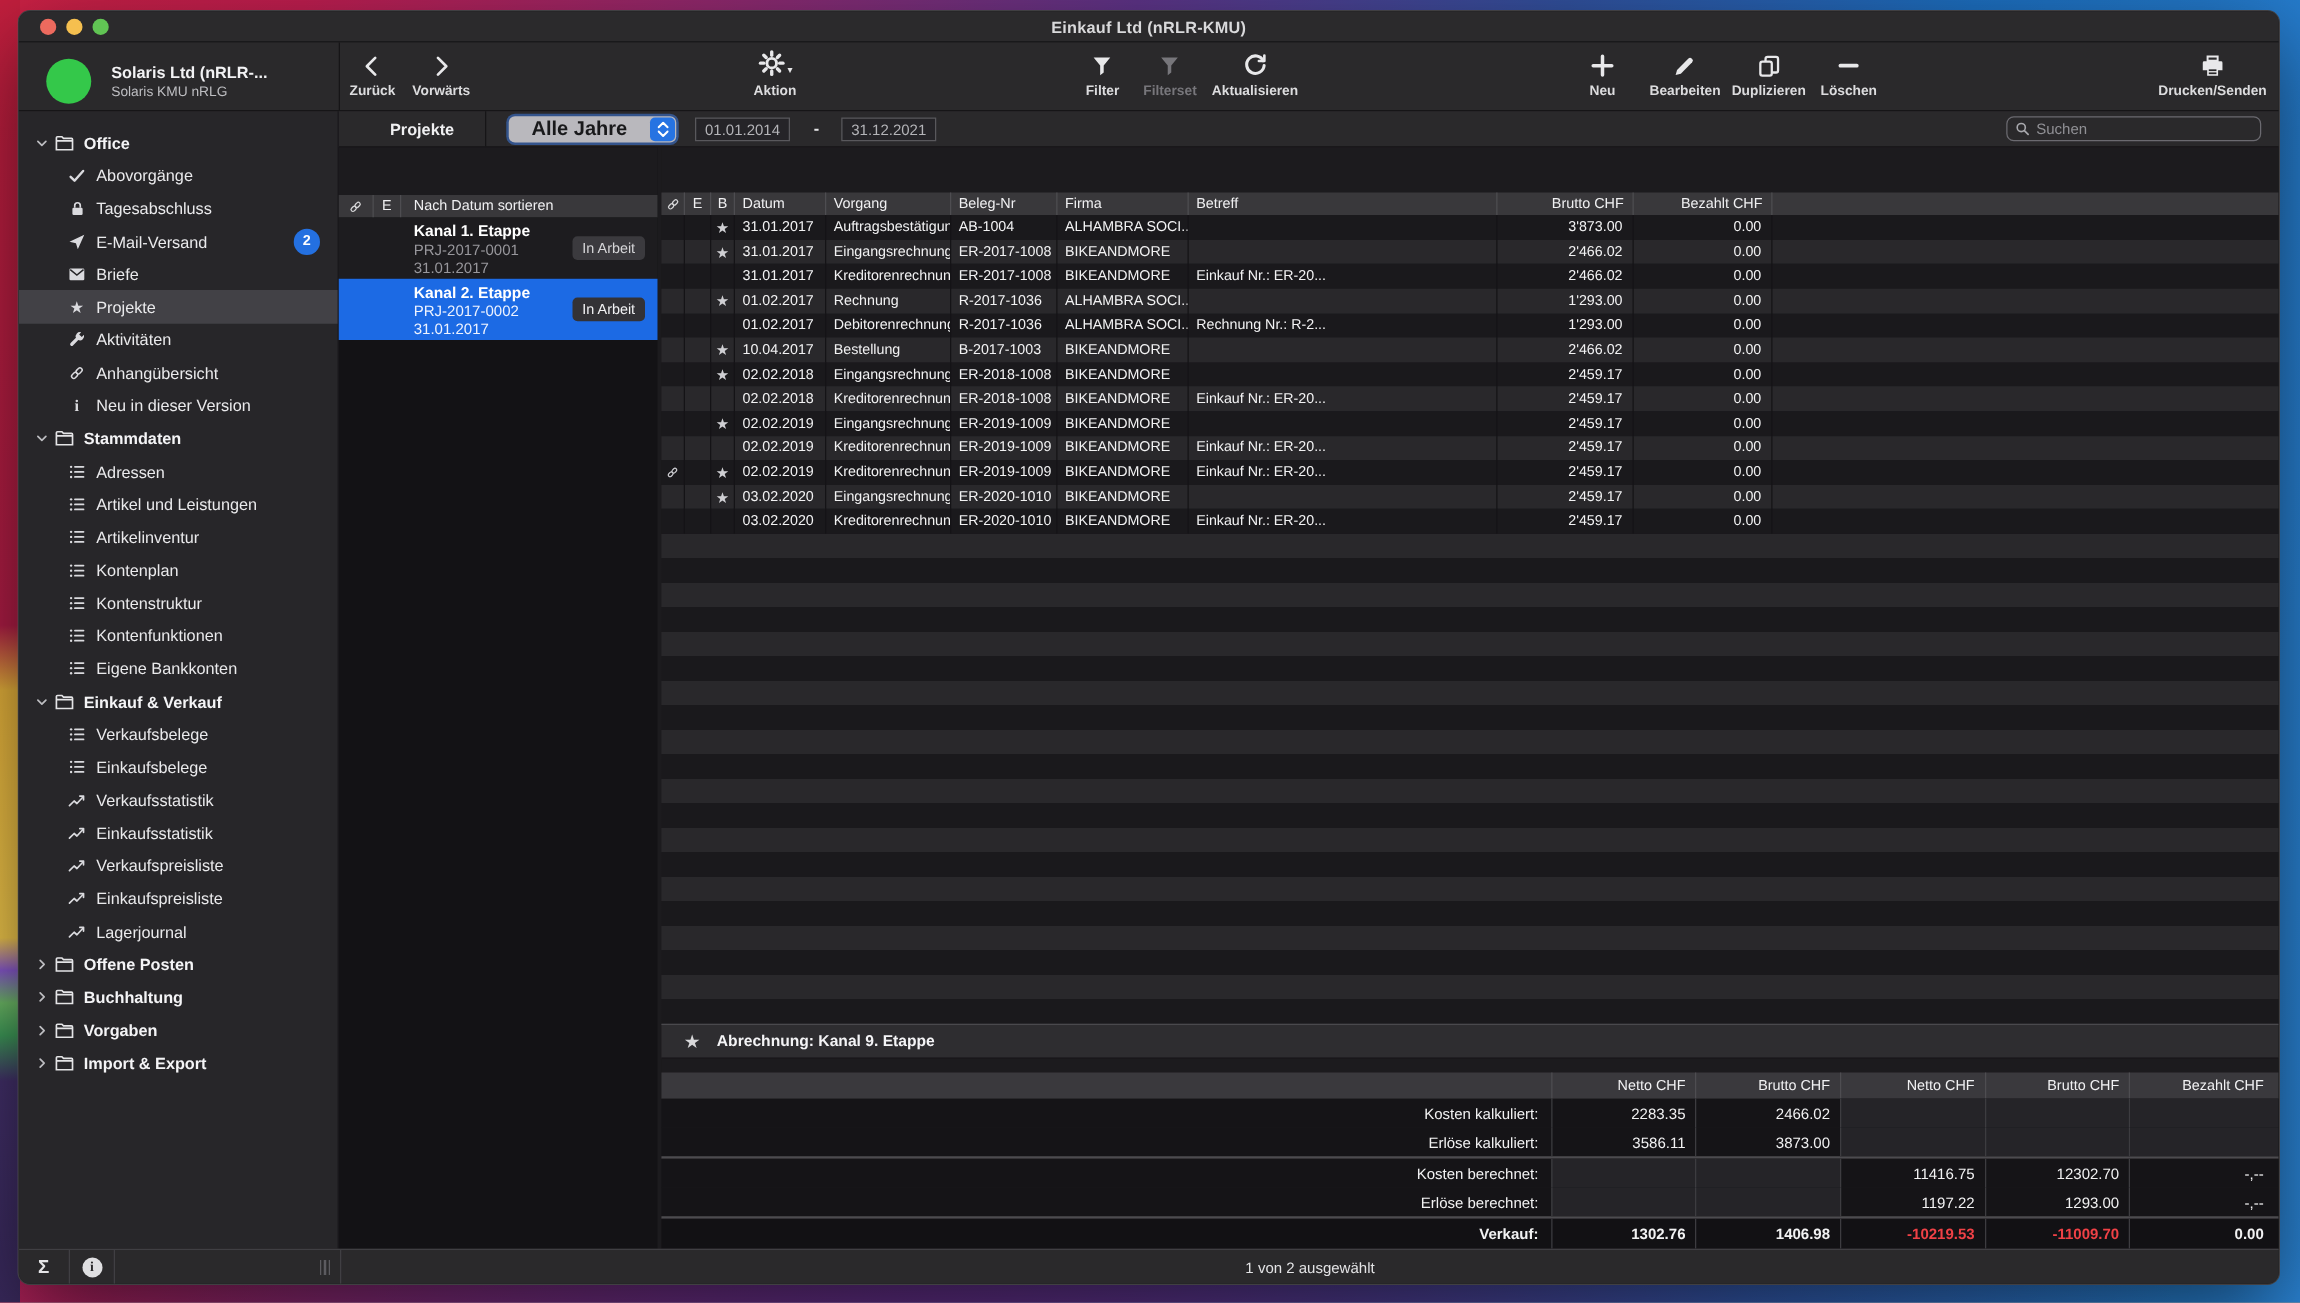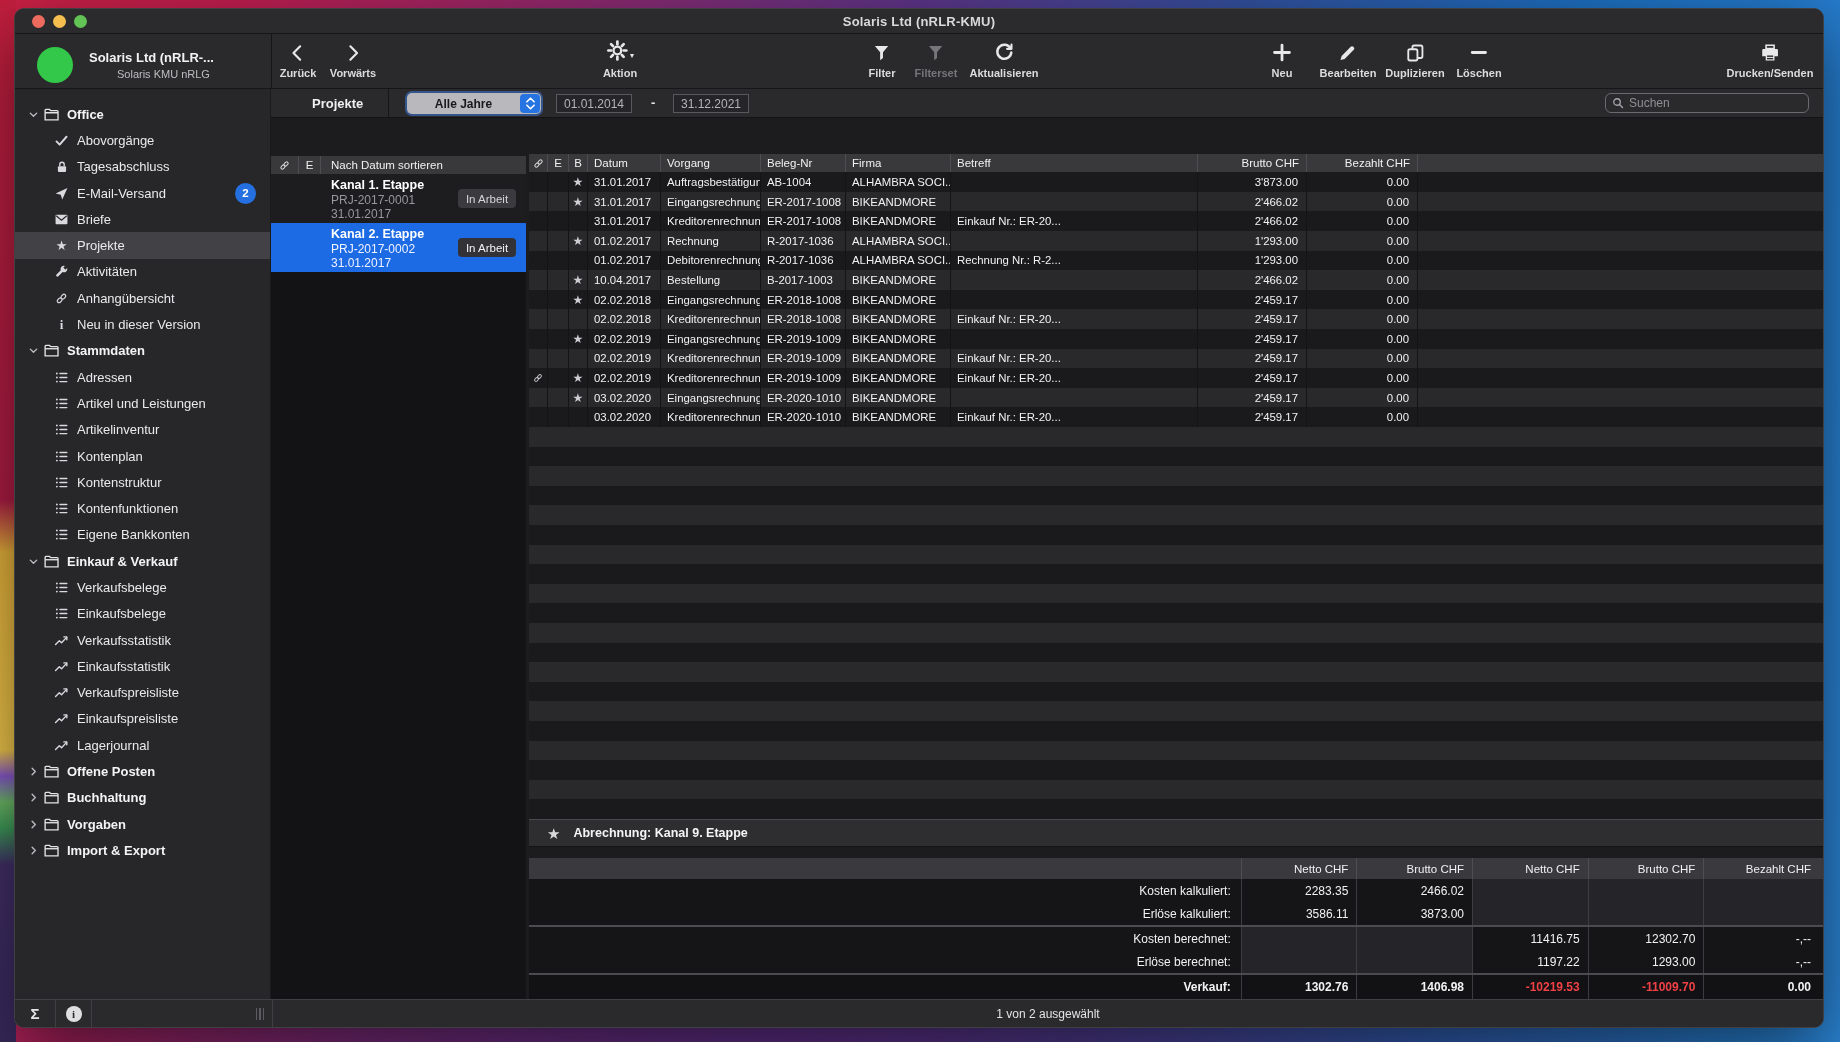--- a/index.html
+++ b/index.html
@@ -25,37 +25,37 @@
   .light { width:13px; height:13px; border-radius:50%; }
   .light.red{ background:#ed6a5e; } .light.yellow{ background:#f5bf4f; } .light.green{ background:#61c454; }
   .win-title { font-size:13px; font-weight:700; color:#d9d9db; letter-spacing:.2px; }
 
   
   .toolbar { height:55px; background:#2a292b; border-bottom:1px solid #161517; position:relative; }
   .account { position:absolute; left:0; top:4px; width:254px; height:100%; display:flex; align-items:center; }
   .avatar { width:36px; height:36px; border-radius:50%; background:#34c84a; margin-left:22px; }
   .acct-text { margin-left:16px; }
   .acct-name { font-size:13px; font-weight:700; color:#f2f2f4; white-space:nowrap; }
-  .acct-sub { font-size:11px; color:#bebec2; margin-top:3px;margin-left:28px; }
+  .acct-sub { font-size:11px; color:#bebec2; margin-top:3px; }
   .tb-sep { position:absolute; left:256px; top:0; width:1px; height:100%; background:#161517; }
   .tbtn { position:absolute; top:5px; transform:translateX(-50%); display:flex; flex-direction:column;
     align-items:center; color:#e8e8ea; cursor:default; }
   .tbtn .ticon { height:27px; display:flex; align-items:center; justify-content:center; }
   .tbtn .tlabel { font-size:11px; color:#dcdcde; margin-top:1px; white-space:nowrap;font-weight:bold; }
   .tbtn.dim, .tbtn.dim .tlabel { color:#77767b; }
   .gear-caret { font-size:8px; margin-left:1px; margin-top:12px; color:#e8e8ea; }
 
   
   .filterbar { position:absolute; left:256px; right:0; top:80px; height:29px; background:#2a292b;
     border-bottom:1px solid #141316; }
   .fb-title { position:absolute; left:41px; top:7px; font-size:13px; font-weight:700; color:#f0f0f2; }
   .fb-sep { position:absolute; left:117px; top:0; width:1px; height:100%; background:#161517; }
   .year-select { position:absolute; left:136px; top:4px; width:134px; height:21px; background:#b9b8bd;
     border-radius:5px; display:flex; align-items:center; box-shadow:0 0 0 2px rgba(60,120,220,.55); }
-  .year-label { flex:1; text-align:center; font-size:12px; font-weight:700; color:#19191b; }
+  .year-label { flex:1; text-align:center; font-size:16px; font-weight:700; color:#19191b; }
   .year-cap { width:20px; height:19px; margin-right:1px; background:#2673e2; border-radius:4px;
     display:flex; flex-direction:column; align-items:center; justify-content:center; gap:1px; }
   .date-box { position:absolute; top:5px; width:76px; height:19px; border:1px solid #59585c;
     background:#252428; color:#b4b4b8; font-size:12px; display:flex; align-items:center; justify-content:center; }
   .date-box.from { left:285px; } .date-box.to { left:402px; }
   .date-dash { position:absolute; left:380px; top:6px; color:#e6e6e8; font-size:13px; font-weight:700; }
   .searchbox { position:absolute; left:1334px; top:4px; width:204px; height:20px; border:1px solid #6b6a70;
     border-radius:6px; display:flex; align-items:center; padding:0 6px; background:transparent; }
   .searchbox input { border:none; outline:none; background:transparent; color:#cfcfd3; font-size:12px;
     width:100%; margin-left:5px; font-family:"Liberation Sans",sans-serif; }
@@ -163,21 +163,21 @@
 <div class="wall-strip"></div>
 
 <div class="window">
 
   <div class="titlebar">
     <div class="traffic">
       <span class="light red"></span>
       <span class="light yellow"></span>
       <span class="light green"></span>
     </div>
-    <span class="win-title">Solaris Ltd  (nRLR-KMU)</span>
+    <span class="win-title">Einkauf Ltd  (nRLR-KMU)</span>
   </div>
 
   <div class="toolbar">
     <div class="account">
       <span class="avatar"></span>
       <span class="acct-text">
         <div class="acct-name">Solaris Ltd  (nRLR-...</div>
         <div class="acct-sub">Solaris KMU nRLG</div>
       </span>
     </div>

